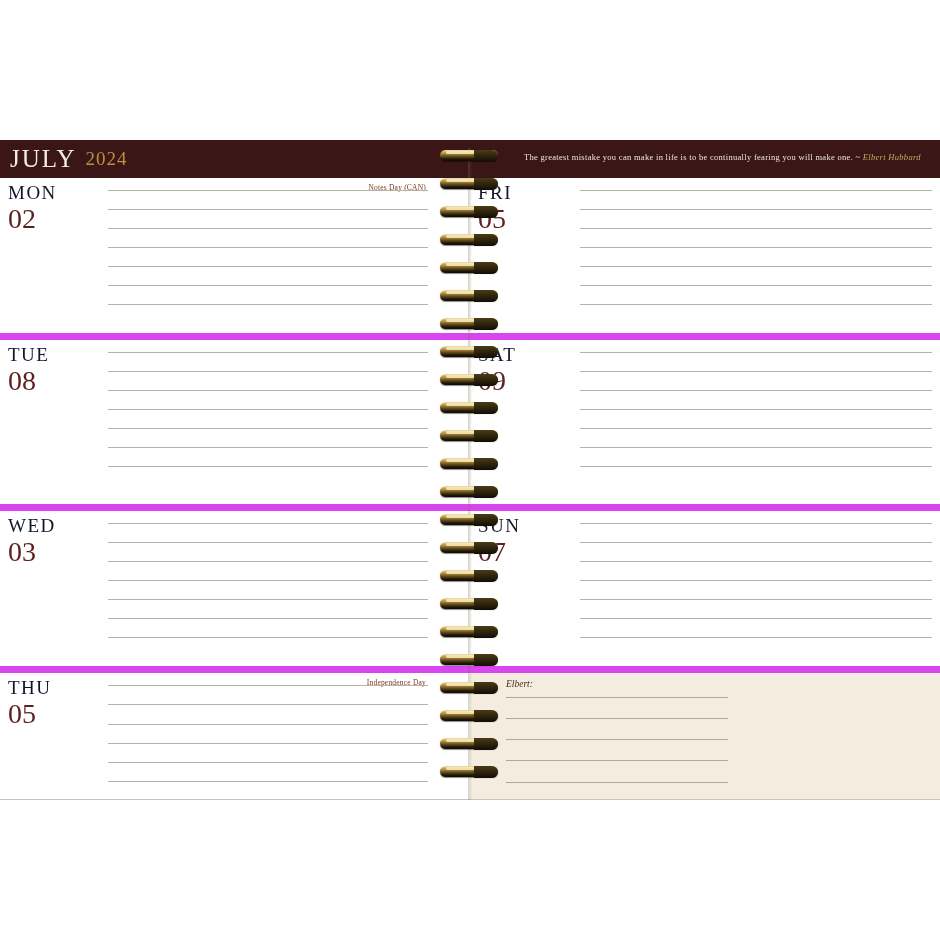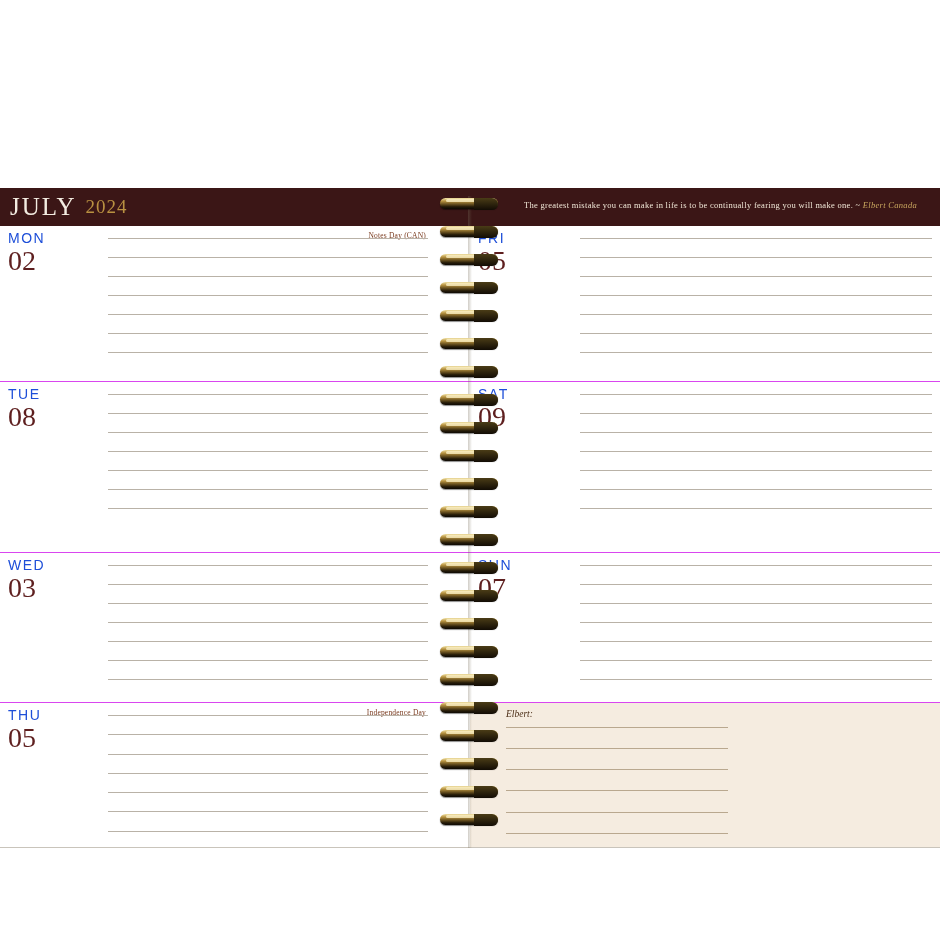--- a/index.html
+++ b/index.html
@@ -14,21 +14,20 @@
     overflow: hidden;
   }
   .page {
     position: absolute;
     left: 0;
     top: 140px;
     width: 940px;
     height: 660px;
     background: #ffffff;
     overflow: hidden;
-    margin-top: 48px;
   }
 
   
   .header-bar {
     position: absolute;
     left: 0; top: 0;
     width: 940px;
     height: 38px;
     background: #3b1616;
     display: flex;
@@ -68,45 +67,45 @@
     position: absolute;
     left: 0;
     top: 38px;
     width: 940px;
     height: 622px;
   }
   .day-row {
     position: absolute;
     left: 0;
     width: 940px;
-    border-top: 1px solid #d946ef;
+    border-top: 7px solid #d946ef;
     box-sizing: border-box;
   }
   .day-row.first { border-top: none; }
 
   .half {
     position: absolute;
     top: 0;
     height: 100%;
     box-sizing: border-box;
   }
   .half.left  { left: 0;    width: 470px; }
   .half.right { left: 470px; width: 470px; }
 
   .daylabel {
     position: absolute;
     left: 8px;
     top: 4px;
     width: 120px;
   }
   .dow {
-    color: #1d4ed8;
-    font-size: 14px;
+    color: #0f172a;
+    font-size: 19px;
     letter-spacing: 1.5px;
-    font-family: Liberation Sans, sans-serif;
+    font-family: Liberation Serif, serif;
   }
   .dnum {
     color: #5e1f1f;
     font-size: 28px;
     font-family: "Liberation Serif", serif;
     line-height: 28px;
     margin-top: 1px;
   }
   .holiday {
     position: absolute;
@@ -251,21 +250,21 @@
 
 <div class="page">
 
   <div class="edge-top"></div>
 
   <div class="header-bar">
     <span class="header-month">JULY</span>
     <span class="header-year">2024</span>
     <span class="header-quote">
       <span>The greatest mistake you can make in life is to be continually fearing you will make one. ~</span>
-      <span class="author">Elbert Canada</span>
+      <span class="author">Elbert Hubbard</span>
     </span>
   </div>
 
   <div class="grid">
       <div class="day-row first" style="top: 0px; height: 155px;">
         <div class="half left">
           <div class="daylabel">
             <div class="dow">MON</div>
             <div class="dnum">02</div>
           </div>
@@ -353,21 +352,21 @@
             <div class="rule" style="margin-top: 0px;"></div>
             <div class="rule" style="margin-top: 18px;"></div>
             <div class="rule" style="margin-top: 18px;"></div>
             <div class="rule" style="margin-top: 18px;"></div>
             <div class="rule" style="margin-top: 18px;"></div>
             <div class="rule" style="margin-top: 18px;"></div>
             <div class="rule" style="margin-top: 18px;"></div>
           </div>
         </div>
       </div>
-      <div class="day-row" style="top: 476px; height: 185px;">
+      <div class="day-row" style="top: 488px; height: 185px;">
         <div class="half left">
           <div class="daylabel">
             <div class="dow">THU</div>
             <div class="dnum">05</div>
           </div>
           <div class="holiday">Independence Day</div>
           <div class="lines">
             <div class="rule" style="margin-top: 0px;"></div>
             <div class="rule" style="margin-top: 18.2857px;"></div>
             <div class="rule" style="margin-top: 18.2857px;"></div>

